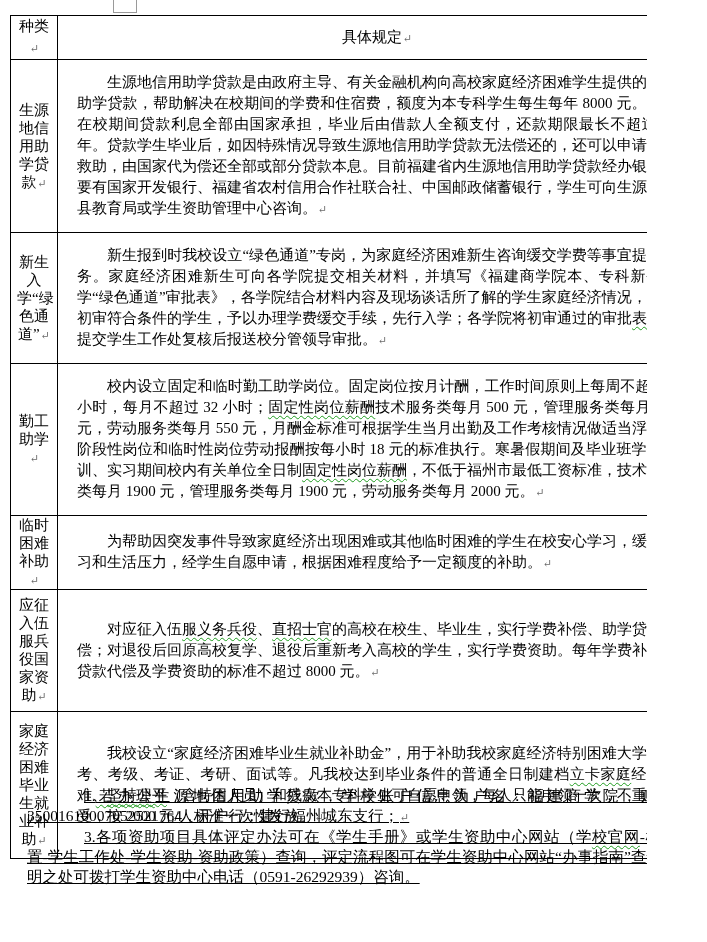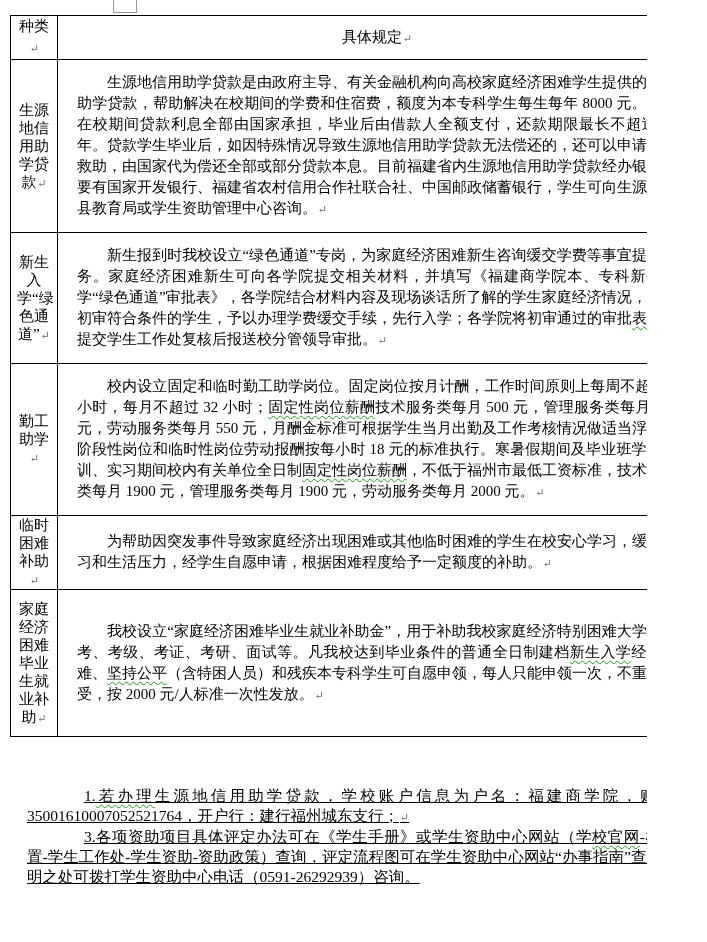--- a/index.html
+++ b/index.html
@@ -90,26 +90,35 @@
     </tr>
     <tr class="r4">
       <td class="cat">
             <div class="catinner">临时困难补助<span class="pm">↵</span></div>
           </td>
       <td class="reg">
             <p>为帮助因突发事件导致家庭经济出现困难或其他临时困难的学生在校安心学习，缓解学习和生活压力，经学生自愿申请，根据困难程度给予一定额度的补助。<span class="pm">↵</span></p>
             <span class="pm-out">↵</span>
           </td>
     </tr>
+    <tr class="r5">
+      <td class="cat">
+            <div class="catinner">应征入伍服兵役国家资助<span class="pm">↵</span></div>
+          </td>
+      <td class="reg">
+            <p>对应征入伍<span class="sq">服义务兵役</span>、<span class="sq">直招士官</span>的高校在校生、毕业生，实行学费补偿、助学贷款代偿；对退役后回原高校复学、退役后重新考入高校的学生，实行学费资助。每年学费补偿、贷款代偿及学费资助的标准不超过 8000 元。<span class="pm">↵</span></p>
+            <span class="pm-out">↵</span>
+          </td>
+    </tr>
     <tr class="r7">
       <td class="cat">
             <div class="catinner">家庭经济困难毕业生就业补助<span class="pm">↵</span></div>
           </td>
       <td class="reg">
-            <p>我校设立“家庭经济困难毕业生就业补助金”，用于补助我校家庭经济特别困难大学生公考、考级、考证、考研、面试等。凡我校达到毕业条件的普通全日制建档<span class="sq">新生入学</span>经济困难、<span class="sq">坚持公平</span>（含特困人员）和残疾本专科学生可自愿申领，每人只能申领一次，不重复享受，按 2000 元/人标准一次性发放。<span class="pm">↵</span></p>
+            <p>我校设立“家庭经济困难毕业生就业补助金”，用于补助我校家庭经济特别困难大学生公考、考级、考证、考研、面试等。凡我校达到毕业条件的普通全日制建档<span class="sq">立卡家庭</span>经济困难、<span class="sq">坚持公平</span>（含特困人员）和残疾本专科学生可自愿申领，每人只能申领一次，不重复享受，按 2000 元/人标准一次性发放。<span class="pm">↵</span></p>
             <span class="pm-out">↵</span>
           </td>
     </tr>
   </tbody>
     </table>
 
   <div class="notes">
     <p class="note">1.<span class="sq">若办理</span>生源地信用助学贷款，学校账户信息为户名：福建商学院，账号：35001610007052521764，开户行：建行福州城东支行；<span class="pm">↵</span></p>
     <p class="note">3.各项资助项目具体评定办法可在《学生手册》或学生资助中心网站（学<span class="sq">校官网</span>-机构设置-学生工作处-学生资助-资助政策）查询，评定流程图可在学生资助中心网站“办事指南”查询，不明之处可拨打学生资助中心电话（0591-26292939）咨询。</p>
   </div>

